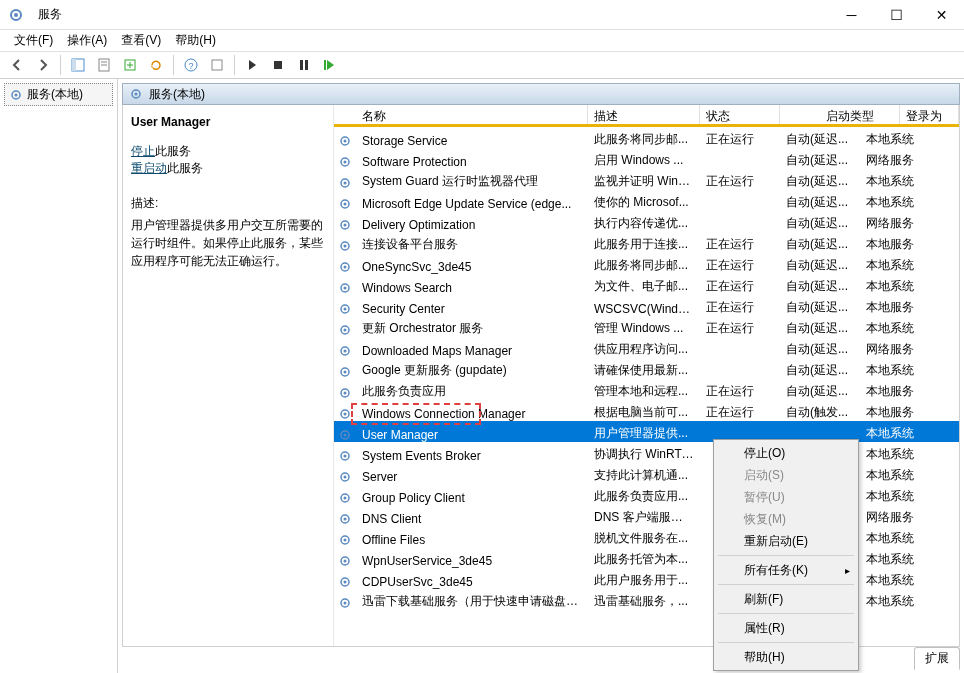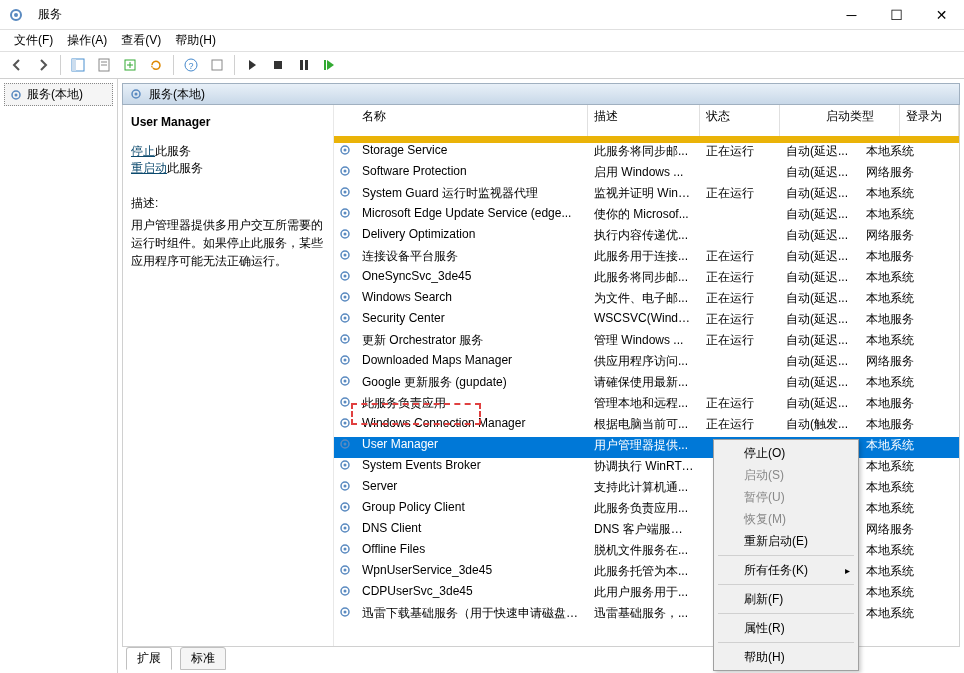--- a/index.html
+++ b/index.html
@@ -30,50 +30,50 @@
 
 .rightbody { flex: 1; display: flex; border: 1px solid #d0d0d0; border-top: none; position: relative; }
 .detailpane { width: 210px; padding: 10px 8px; font-size: 12px; }
 .detailpane h3 { font-size: 12px; font-weight: bold; margin-bottom: 14px; }
 .detailpane a { color: #0c4a6e; text-decoration: underline; }
 .detailpane .actions { margin-bottom: 18px; }
 .detailpane .desclabel { margin-bottom: 4px; }
 .detailpane .desc { line-height: 1.5; }
 
 .listpane { flex: 1; display: flex; flex-direction: column; border-left: 1px solid #e8e8e8; }
-.listhead { display: flex; height: 38px; border-bottom: 7px solid #eab308; }
+.listhead { display: flex; height: 22px; border-bottom: 3px solid #eab308; }
 .listhead > div { padding: 3px 6px; border-right: 1px solid #e0e0e0; font-size: 12px; white-space: nowrap; overflow: hidden; }
 .lh-spacer { width: 22px; border-right: none !important; }
 .lh-name { width: 232px; }
 .lh-desc { width: 112px; }
 .lh-status { width: 80px; }
 .lh-start { width: 80px; margin-left: 40px; }
 .lh-logon { flex: 1; }
 
 .listbody { flex: 1; overflow: hidden; position: relative; }
-.row { display: flex; height: 21px; align-items: flex-start; font-size: 12px; }
+.row { display: flex; height: 21px; align-items: flex-end; font-size: 12px; }
 .row.selected { background: #0078d7; color: #fff; }
 .row > div { padding: 0 6px; white-space: nowrap; overflow: hidden; text-overflow: ellipsis; }
 .r-icon { width: 22px; display: flex; align-items: center; justify-content: center; padding: 0 !important; }
 .r-icon svg { width: 14px; height: 14px; }
 .r-name { width: 232px; }
 .r-desc { width: 112px; }
 .r-status { width: 80px; }
 .r-start { width: 80px; }
 .r-logon { flex: 1; }
 
 .highlight-red { position: absolute; border: 2px dashed #e04040; pointer-events: none; }
 
 .contextmenu { position: absolute; left: 713px; top: 439px; width: 146px; background: #f0f0f0; border: 1px solid #a0a0a0; box-shadow: 2px 2px 4px rgba(0,0,0,0.2); padding: 2px; z-index: 10; }
 .contextmenu .item { height: 22px; display: flex; align-items: center; padding: 0 24px 0 28px; font-size: 12px; color: #000; position: relative; }
 .contextmenu .item.disabled { color: #888; }
 .contextmenu .sep { height: 1px; background: #d0d0d0; margin: 3px 2px; }
 .contextmenu .arrow { position: absolute; right: 6px; font-size: 10px; }
 
-.tabs { height: 22px; display: flex; align-items: flex-end; padding-left: 4px; gap: 8px; }
+.tabs { height: 22px; display: flex; align-items: flex-end; padding-left: 4px; gap: 16px; flex-direction: column; }
 .tab { border: 1px solid #c0c0c0; border-top-left-radius: 3px; border-top-right-radius: 3px; padding: 2px 10px; font-size: 12px; background: #f5f5f5; margin-bottom: -1px; }
 .tab.active { background: #fff; border-bottom-color: #fff; }
 
 .gear-icon { display: inline-block; }
 </style>
 </head>
 <body>
 
 <div class="titlebar">
   <span class="icon gear-icon">

